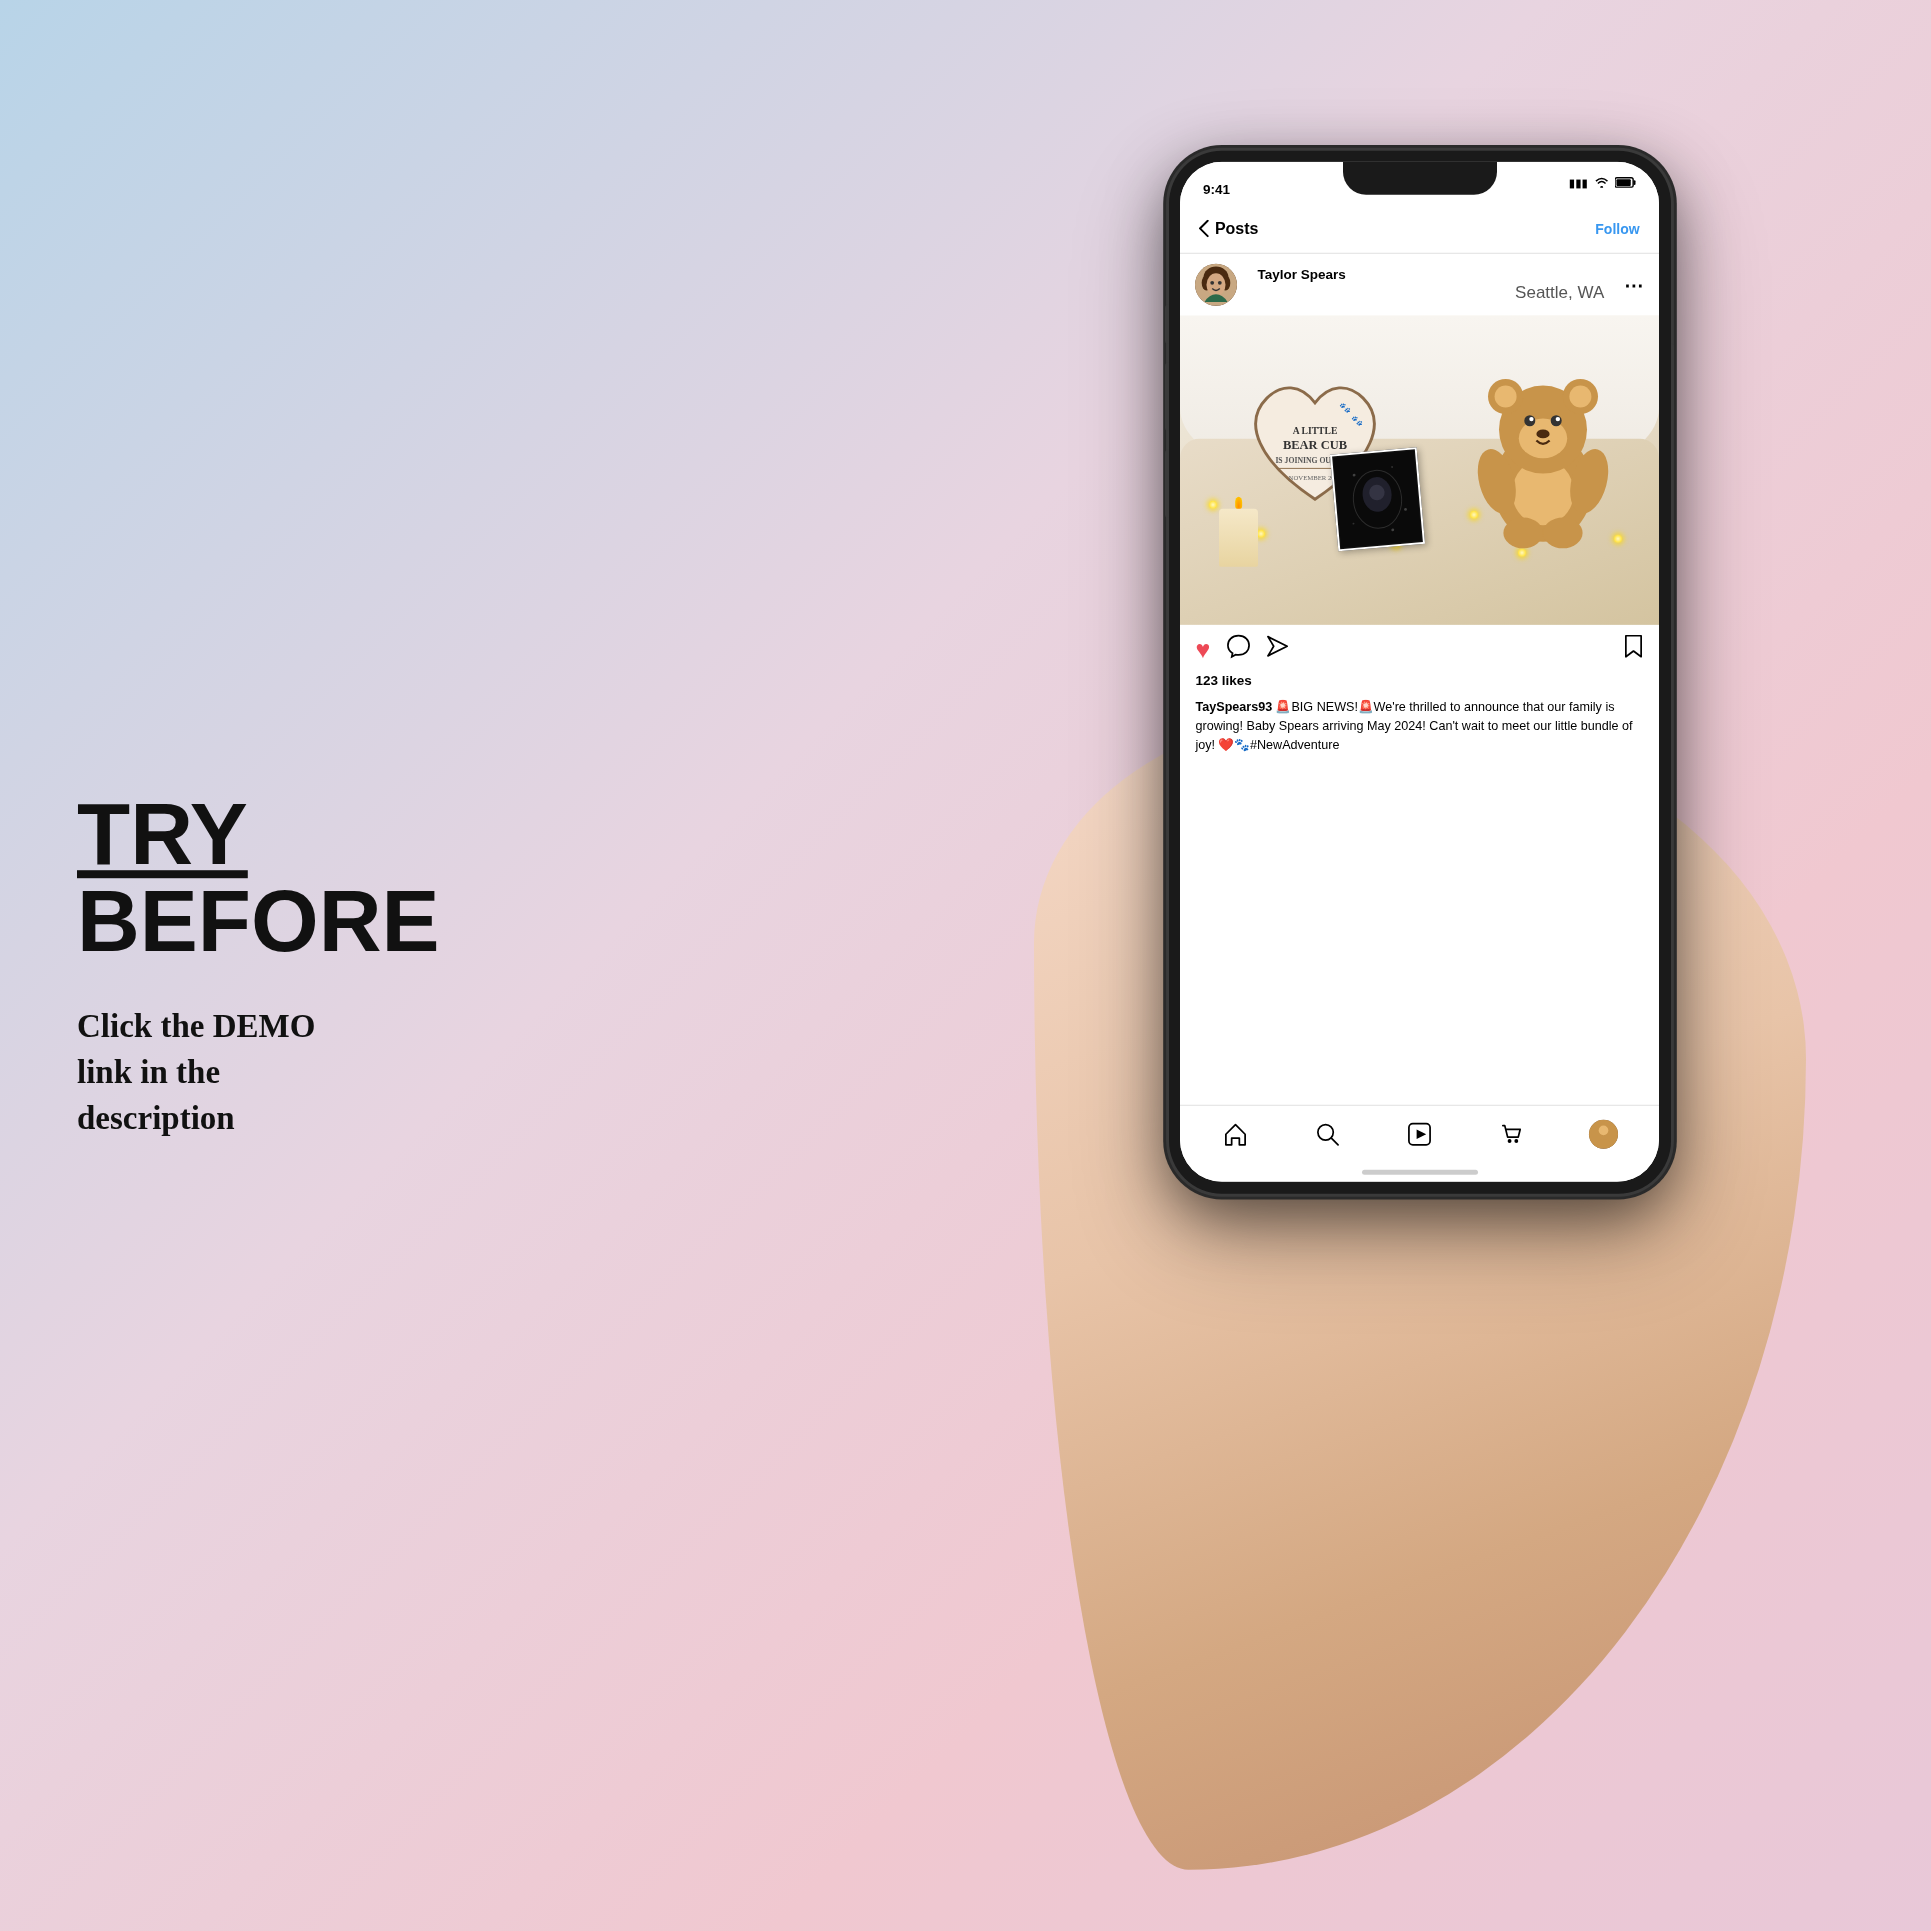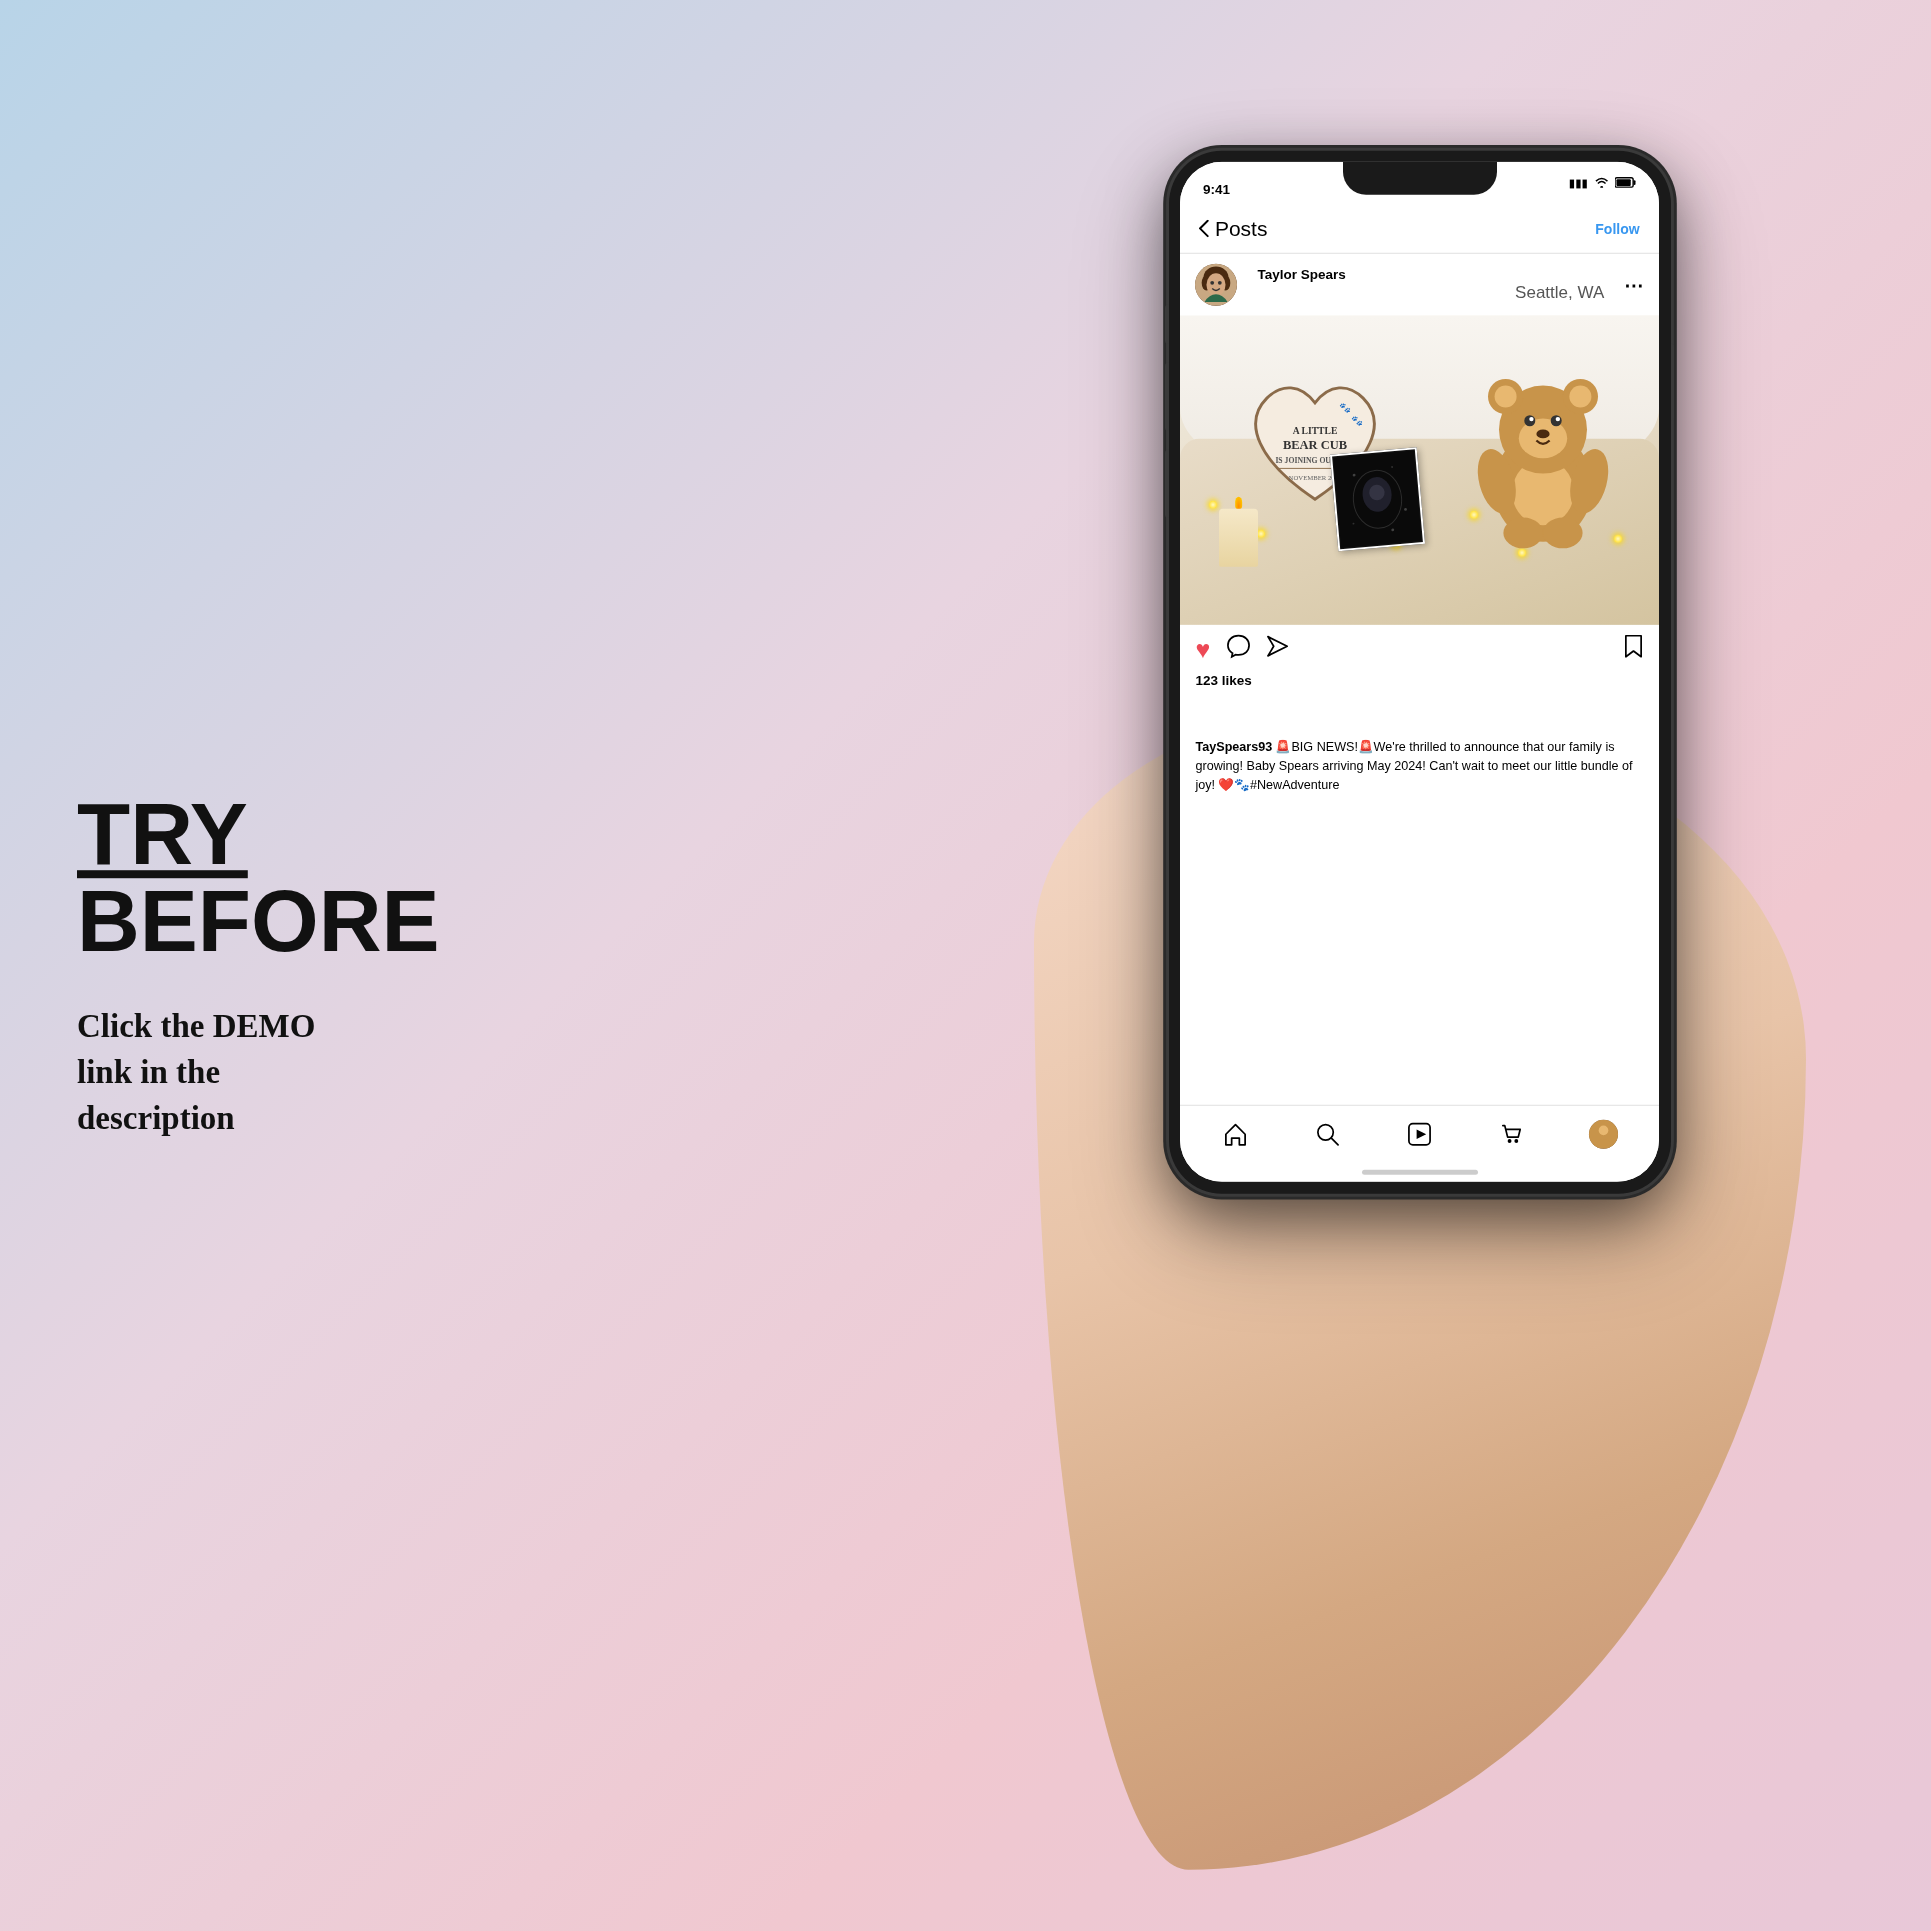--- a/index.html
+++ b/index.html
@@ -369,21 +369,20 @@
       flex-shrink: 0;
     }
 
     
     .caption {
       padding: 3.9px 15.4px 7.7px;
       font-size: 12.6px;
       color: #000;
       line-height: 1.5;
       flex-shrink: 0;
-      margin-top: 40px;
     }
 
     .caption-username {
       font-weight: 700;
     }
 
     
     .bottom-nav {
       margin-top: auto;
       height: 58px;
@@ -525,21 +524,21 @@
               </svg>
             </span>
           </div>
         </div>
 
         <div class="nav-bar">
           <div class="nav-back">
             <svg width="9.7" height="17.4" viewBox="0 0 10 18">
                 <path d="M9 1 L1 9 L9 17" stroke="#000" stroke-width="2" fill="none" stroke-linecap="round"></path>
               </svg>
-            <span style="font-size:21px;font-weight:400;">Posts</span>
+            <span style="font-size:16px;font-weight:700;">Posts</span>
           </div>
           <span class="nav-follow">Follow</span>
         </div>
 
         <div class="post-header">
           <div class="avatar">
             <svg class="avatar-svg" viewBox="0 0 44 44">
 
               <circle cx="22" cy="22" r="22" fill="#c8a882"></circle>
 

